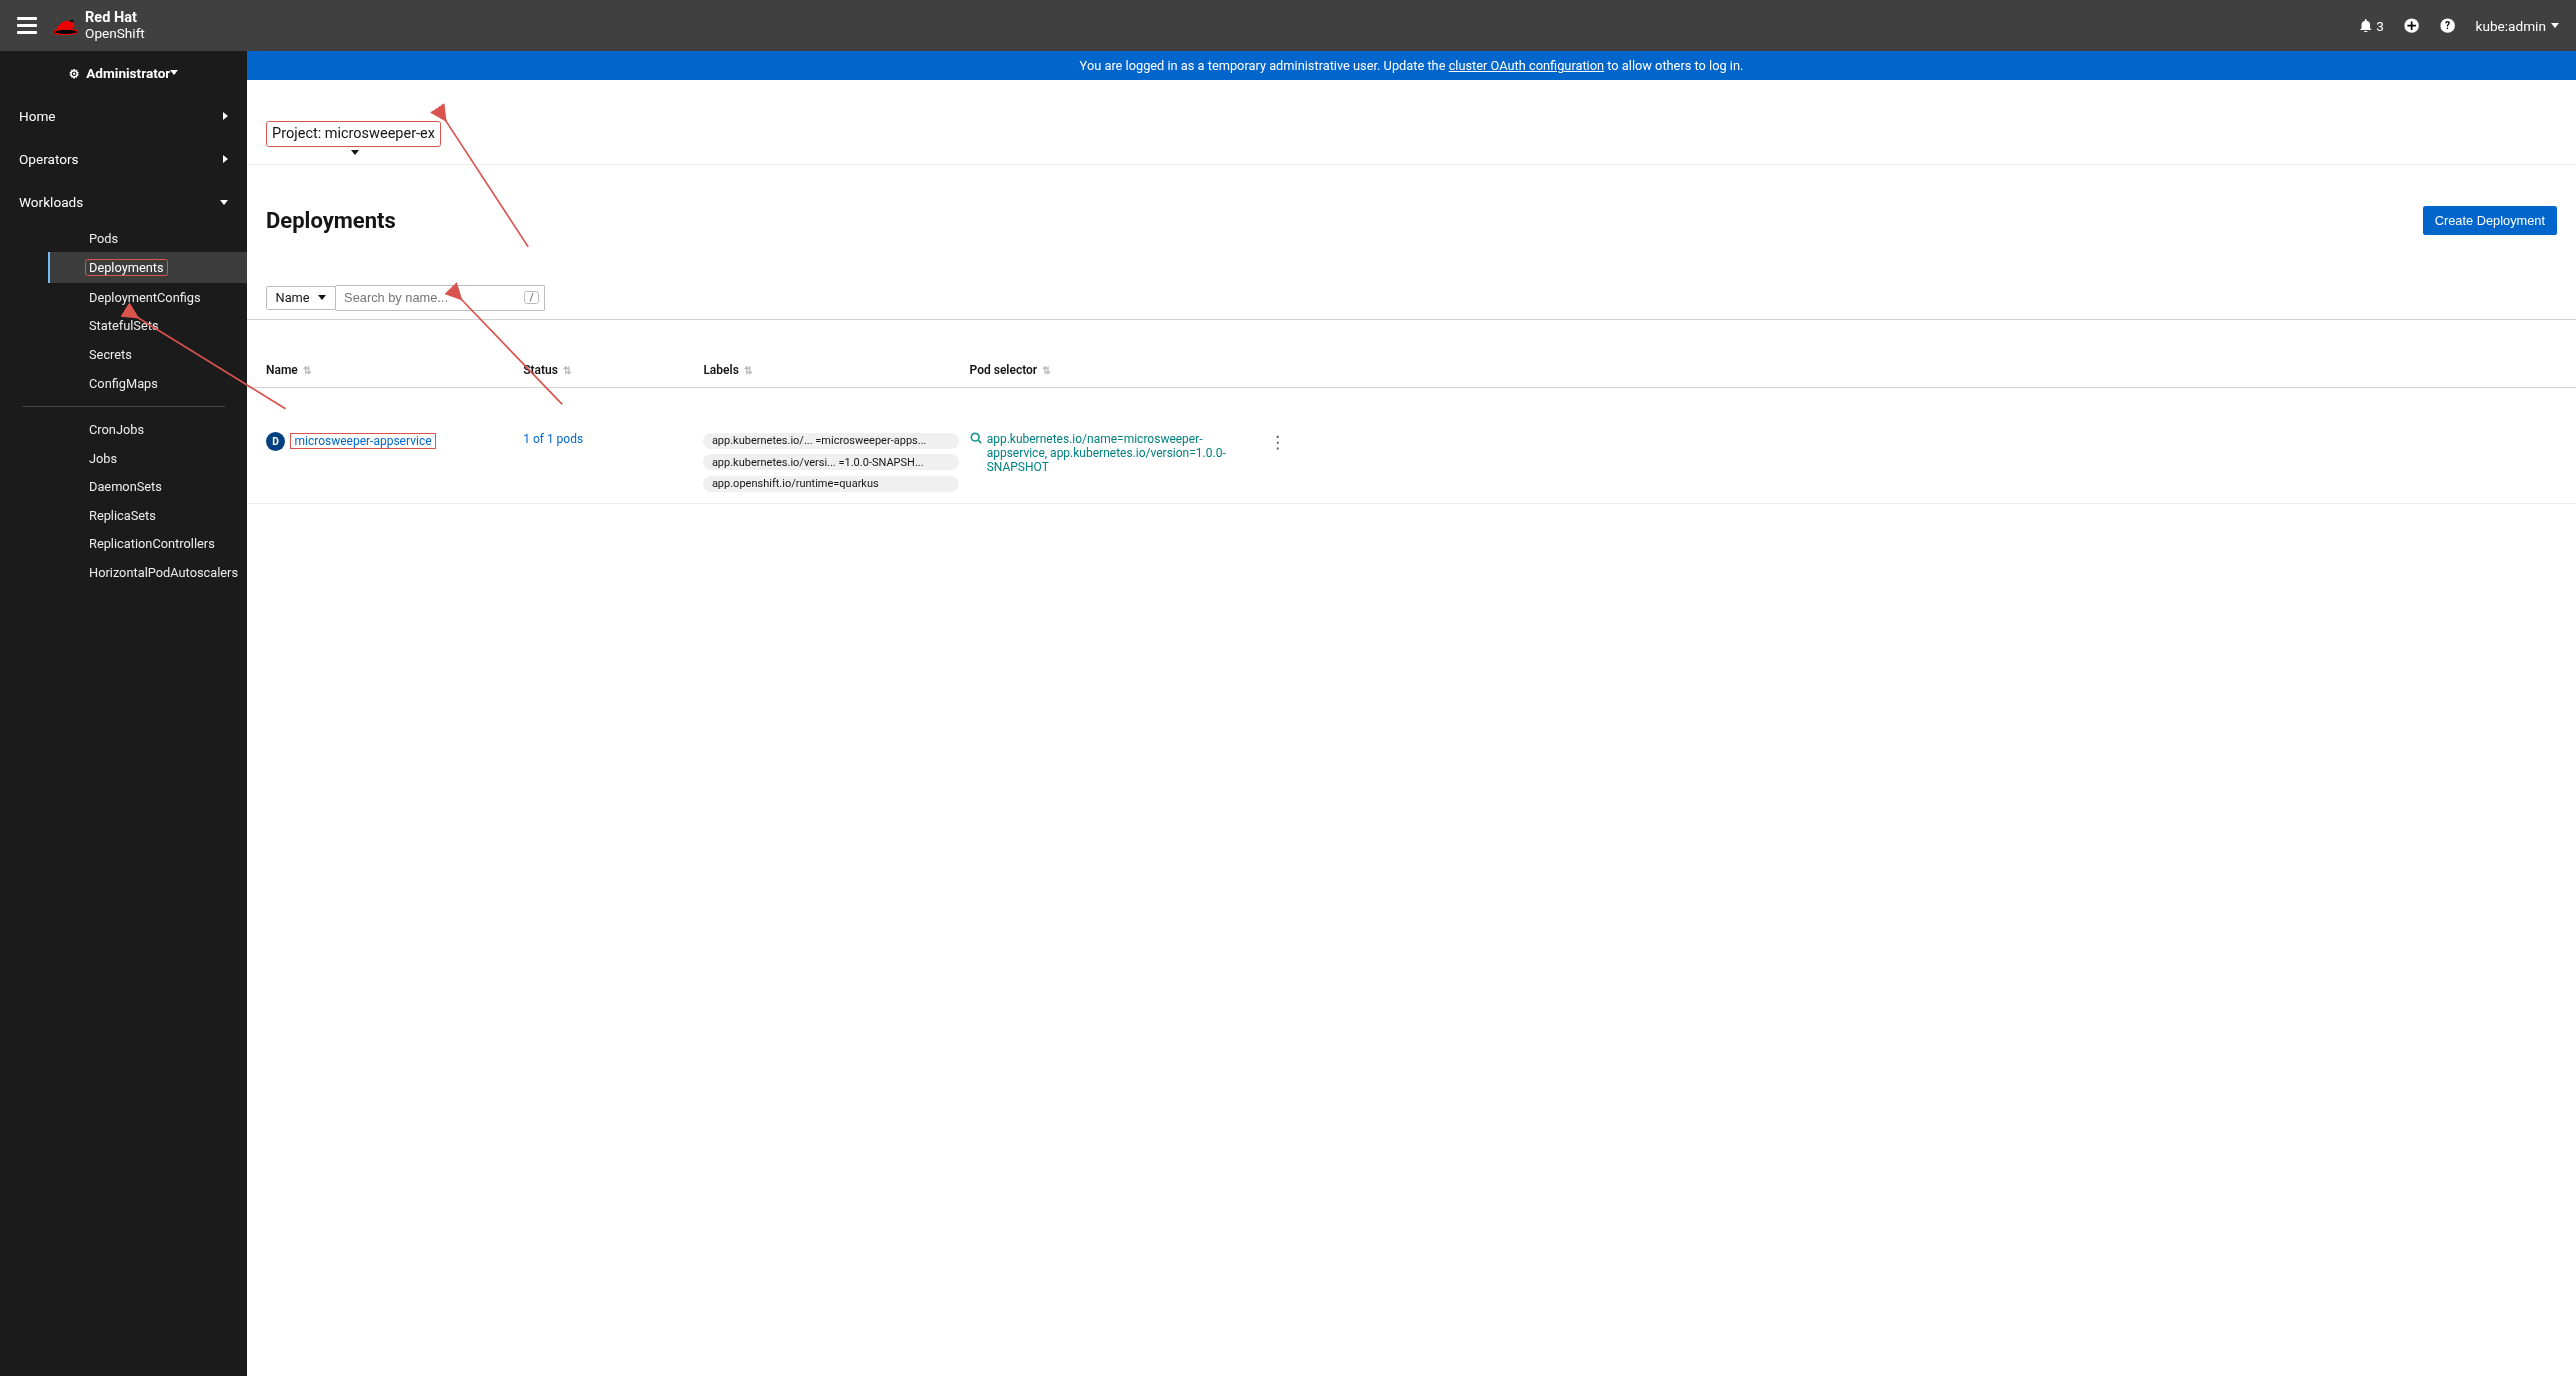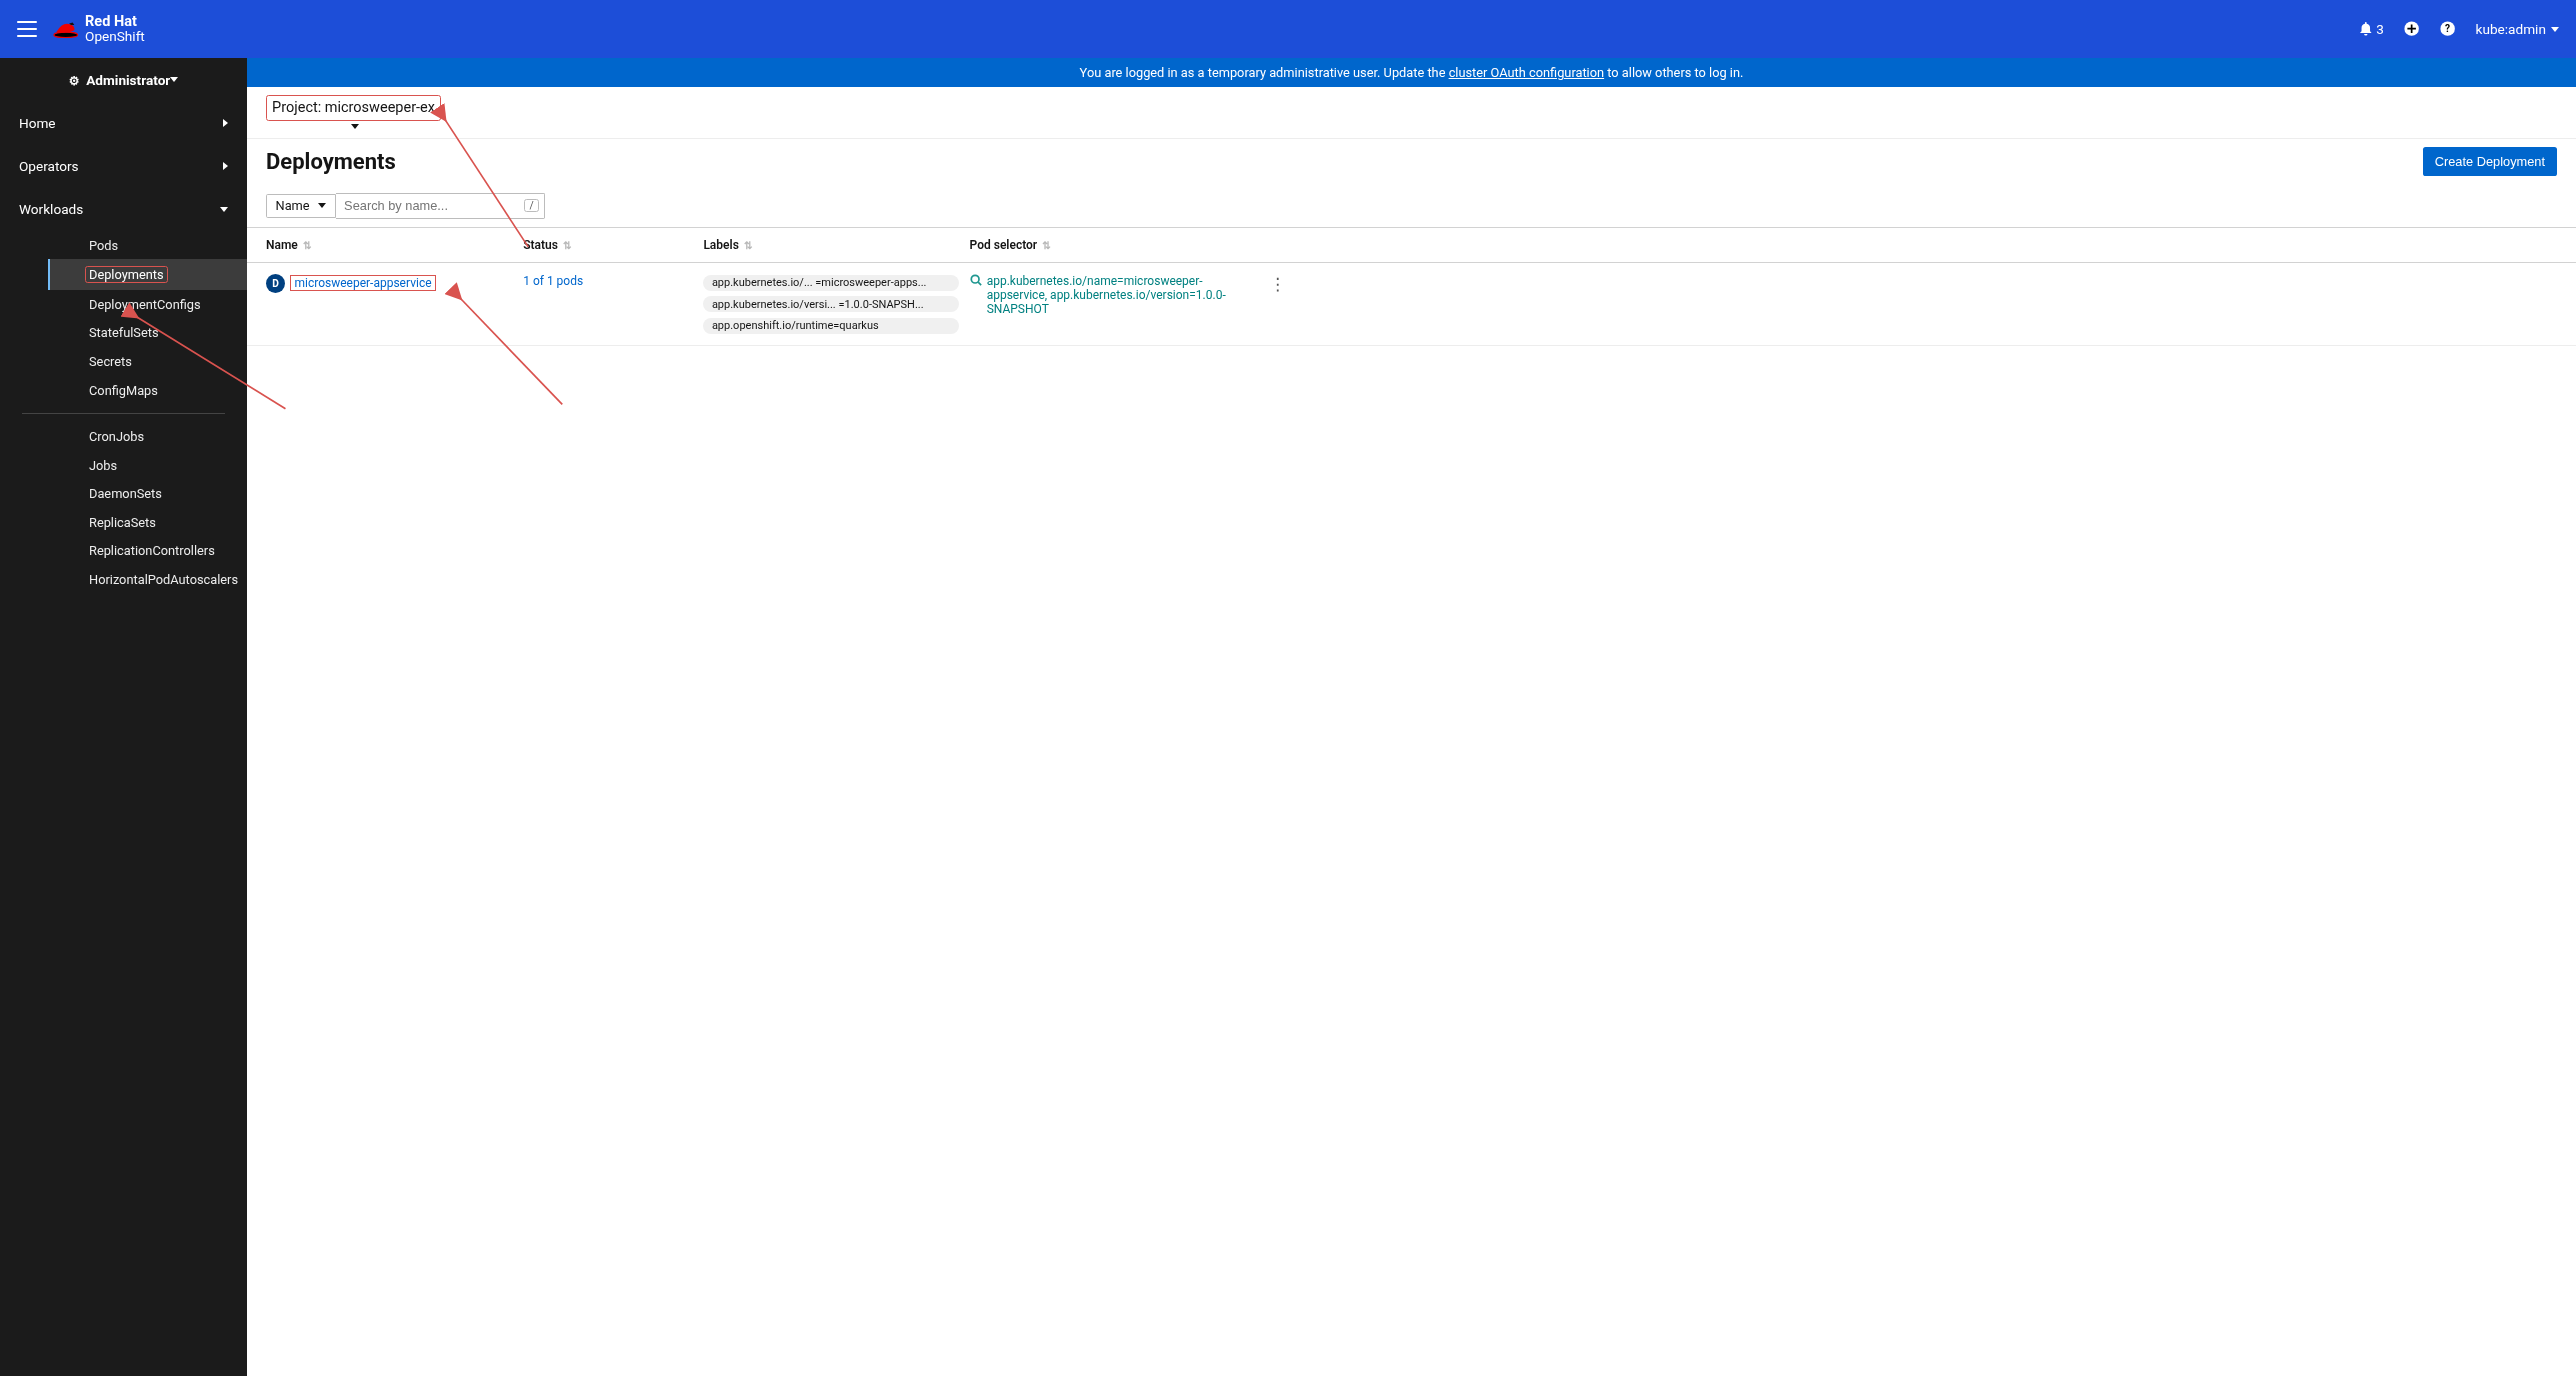--- a/index.html
+++ b/index.html
@@ -8,22 +8,22 @@
     font-size: 12px;
     background: #fff;
     color: #151515;
     min-width: 1288px;
   }
   
   .topbar {
     display: flex;
     align-items: center;
     justify-content: space-between;
-    height: 58px;
-    background: #1d4ed8;
+    height: 51px;
+    background: #404040;
     color: #fff;
     padding: 8px 17px;
   }
   .topbar-left { display: flex; align-items: center; gap: 15.3px; }
   .hamburger { display:flex; flex-direction:column; gap:4.3px; cursor:pointer; }
   .hamburger span { display:block; width:20.4px; height:2.6px; background:#fff; border-radius:0.9px; }
   .brand { display:flex; align-items:center; gap:6.8px; }
   .brand-text { line-height:1.1; font-weight:700; font-size:14.5px;}
   .brand-text .sub { display:block; font-weight:400; font-size:13.6px; }
   .topbar-right { display:flex; align-items:center; gap:20.4px; }
@@ -46,21 +46,21 @@
   .side-item.persp { font-weight:700;justify-content:center; }
   .side-item .gear::before { content: "\2699"; margin-right:6.8px; font-size:12px; }
   .side-sub { padding: 6.8px 19px 6.8px 41px; font-size:12.8px; cursor:pointer; color:#ededed;margin-left:48px; }
   .side-sub.active {
     background:#3c3c3c; border-left:2.6px solid #73bcf7; padding-left:38px; color:#fff;
   }
   .side-divider { border-top:0.9px solid #444; margin: 8.5px 22px; }
   .highlight-red { border:1.7px solid #d9534f; border-radius:2.6px; }
   .sidebar .highlight-red { display:inline-block; padding:0 3.4px; margin-left:-3.4px; }
   
-  .content { flex:1; display:flex; flex-direction:column; }
+  .content { flex:1; display:flex; flex-direction:column;gap:33px; }
   .banner {
     background:#0066cc; color:#fff; text-align:center; padding: 6.8px 10.2px; font-size:12.8px;
   }
   .banner a { color:#fff; text-decoration:underline; }
   .proj-bar { padding: 8.5px 19px; display:flex; align-items:center; gap:6.8px; border-bottom:0.9px solid #ededed; }
   .proj-select {
     display:inline-flex; align-items:center; gap:3.4px; font-size:14.5px;flex-direction:column;
   }
   .proj-select .projbox { border:1.7px solid #d9534f; padding:3.4px 5.1px; border-radius:2.6px; display:inline-flex; gap:3.4px; }
   .content-header { display:flex; justify-content:space-between; align-items:center; padding: 8.5px 19px 12px; }

